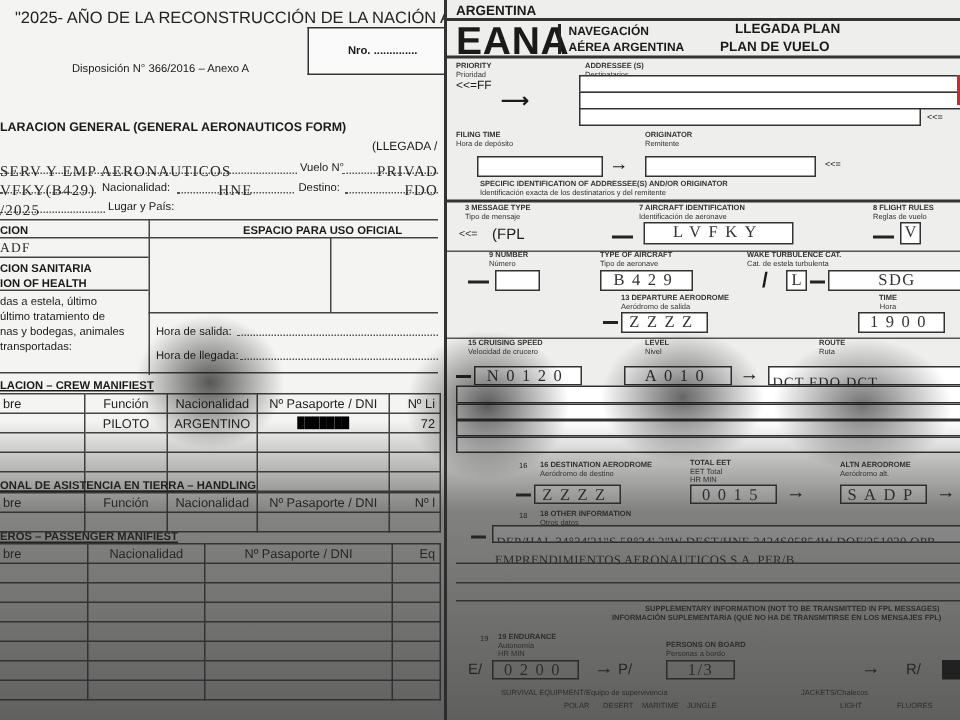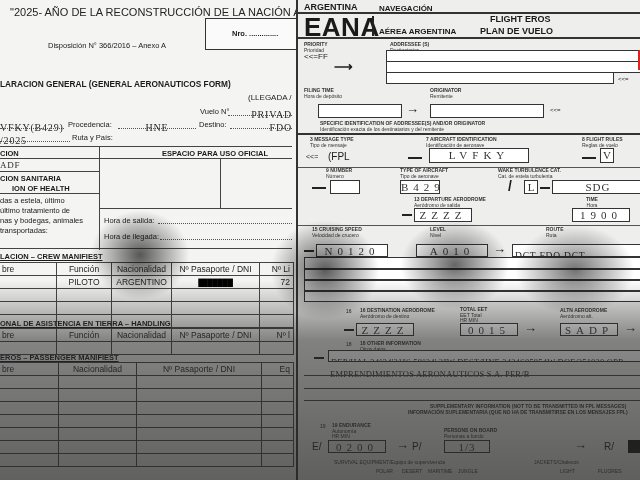--- a/index.html
+++ b/index.html
@@ -30,52 +30,55 @@
 <div id="left" class="page">
   <div class="abs" style="left:10px;top:6px;font-size:11px;color:#222">"2025- AÑO DE LA RECONSTRUCCIÓN DE LA NACIÓN ARGE</div>
   <div class="abs" style="left:205px;top:18px;width:95px;height:32px;border:1.3px solid #333;border-right:none;background:#fafafa">
     <span class="abs small bold" style="left:26px;top:10px">Nro. ..............</span>
   </div>
   <div class="abs" style="left:48px;top:41px;font-size:7.5px">Disposición N° 366/2016 – Anexo A</div>
 
   <div class="abs bold" style="left:0;top:79px;font-size:8.3px">LARACION GENERAL (GENERAL AERONAUTICOS FORM)</div>
   <div class="abs" style="left:248px;top:93px;font-size:8px">(LLEGADA /</div>
 
+  <div class="abs dots" style="left:0;top:104px;width:198px;height:12px">
+    <span class="typed">SERV Y EMP AERONAUTICOS</span>
+  </div>
   <span class="abs small" style="left:200px;top:107px">Vuelo N°</span>
   <div class="abs dots" style="left:228px;top:104px;width:64px;height:12px;text-align:right">
     <span class="typed">PRIVAD</span>
   </div>
 
   <div class="abs dots" style="left:0;top:117px;width:64px;height:12px">
     <span class="typed">VFKY(B429)</span>
   </div>
-  <span class="abs small" style="left:68px;top:120px">Procedencia:</span>
+  <span class="abs small" style="left:68px;top:120px">Nacionalidad:</span>
   <div class="abs dots" style="left:118px;top:117px;width:78px;height:12px;text-align:center">
     <span class="typed">HNE</span>
   </div>
   <span class="abs small" style="left:199px;top:120px">Destino:</span>
   <div class="abs dots" style="left:230px;top:117px;width:62px;height:12px;text-align:right">
     <span class="typed">FDO</span>
   </div>
 
   <div class="abs dots" style="left:0;top:130px;width:70px;height:12px">
     <span class="typed">/2025</span>
   </div>
-  <span class="abs small" style="left:72px;top:133px">Ruta y País:</span>
+  <span class="abs small" style="left:72px;top:133px">Lugar y País:</span>
 
   <div class="hline" style="left:0;top:146px;width:292px"></div>
   <div class="vline" style="left:99px;top:146px;height:104px"></div>
   <div class="vline" style="left:220px;top:158px;height:50px"></div>
   <div class="hline" style="left:0;top:158px;width:292px"></div>
   <span class="abs small bold" style="left:0;top:149px">CION</span>
   <span class="abs small bold" style="left:162px;top:149px">ESPACIO PARA USO OFICIAL</span>
   <span class="abs typed" style="left:0;top:160px;font-size:9px">ADF</span>
   <div class="hline" style="left:0;top:171px;width:99px"></div>
   <span class="abs small bold" style="left:0;top:174px">CION SANITARIA</span>
-  <span class="abs small bold" style="left:12px;top:184px">ION OF HEALTH</span>
+  <span class="abs small bold" style="left:0;top:184px">ION OF HEALTH</span>
   <div class="hline" style="left:0;top:193px;width:99px"></div>
   <span class="abs small" style="left:0;top:196px">das a estela, último</span>
   <span class="abs small" style="left:0;top:206px">último tratamiento de</span>
   <span class="abs small" style="left:0;top:216px">nas y bodegas, animales</span>
   <span class="abs small" style="left:0;top:226px">transportadas:</span>
   <div class="hline" style="left:99px;top:208px;width:193px"></div>
   <span class="abs small" style="left:104px;top:216px">Hora de salida:</span>
   <div class="abs dots" style="left:158px;top:214px;width:134px;height:10px"></div>
   <span class="abs small" style="left:104px;top:232px">Hora de llegada:</span>
   <div class="abs dots" style="left:160px;top:230px;width:132px;height:10px"></div>
@@ -195,23 +198,23 @@
         </tr>
   </tbody>
     </table>
 </div>
 
 <div id="right" class="page">
   <span class="abs bold" style="left:6px;top:2px;font-size:9px">ARGENTINA</span>
   <div class="abs" style="left:0;top:12px;width:344px;height:1.5px;background:#333"></div>
   <span class="abs bold" style="left:6px;top:12px;font-size:26px;letter-spacing:0.5px">EANA</span>
   <div class="abs" style="left:74px;top:16px;width:1.5px;height:20px;background:#222"></div>
-  <span class="abs bold" style="left:81px;top:4px;font-size:8px">NAVEGACIÓN</span>
+  <span class="abs bold" style="left:81px;top:16px;font-size:8px">NAVEGACIÓN</span>
   <span class="abs bold" style="left:81px;top:27px;font-size:8px">AÉREA ARGENTINA</span>
-  <span class="abs bold" style="left:192px;top:14px;font-size:9px">FLIGHT EROS</span>
+  <span class="abs bold" style="left:192px;top:14px;font-size:9px">LLEGADA PLAN</span>
   <span class="abs bold" style="left:182px;top:26px;font-size:9px">PLAN DE VUELO</span>
   <div class="abs" style="left:0;top:37px;width:344px;height:1.5px;background:#333"></div>
 
   <span class="abs tiny" style="left:6px;top:42px"><b>PRIORITY</b><br><span>Prioridad</span></span>
   <span class="abs tiny" style="left:92px;top:42px"><b>ADDRESSEE (S)</b><br><span>Destinatarios</span></span>
   <span class="abs" style="left:6px;top:52px;font-size:8px">&lt;&lt;=FF</span>
   <span class="arrow" style="left:36px;top:59px">⟶</span>
   <div class="box" style="left:88px;top:50px;width:262px;height:12px"></div>
   <div class="box" style="left:88px;top:61px;width:262px;height:12px"></div>
   <div class="box" style="left:88px;top:72px;width:228px;height:12px"></div>
@@ -235,21 +238,21 @@
   <div class="box fpval" style="left:131px;top:148px;width:100px;height:15px">LVFKY</div>
   <span class="abs tiny" style="left:284px;top:137px"><b>8 FLIGHT RULES</b><br><span>Reglas de vuelo</span></span>
   <div class="dash" style="left:284px;top:157px"></div>
   <div class="box fpval" style="left:302px;top:148px;width:14px;height:15px;letter-spacing:0">V</div>
   <div class="abs" style="left:0;top:167px;width:344px;height:1px;background:#555"></div>
 
   <span class="abs tiny" style="left:28px;top:168px"><b>9 NUMBER</b><br><span>Número</span></span>
   <div class="dash" style="left:14px;top:187px"></div>
   <div class="box fpval" style="left:32px;top:180px;width:30px;height:14px"></div>
   <span class="abs tiny" style="left:102px;top:168px"><b>TYPE OF AIRCRAFT</b><br><span>Tipo de aeronave</span></span>
-  <div class="box fpval" style="left:102px;top:180px;width:40px;height:14px">B429</div>
+  <div class="box fpval" style="left:102px;top:180px;width:62px;height:14px">B429</div>
   <span class="abs tiny" style="left:200px;top:168px"><b>WAKE TURBULENCE CAT.</b><br><span>Cat. de estela turbulenta</span></span>
   <span class="abs" style="left:210px;top:178px;font-size:14px;font-weight:bold">/</span>
   <div class="box fpval" style="left:226px;top:180px;width:14px;height:14px;letter-spacing:0">L</div>
   <div class="abs" style="left:242px;top:187px;width:10px;height:2px;background:#222"></div>
   <div class="box fpval" style="left:254px;top:180px;width:92px;height:14px;letter-spacing:1px">SDG</div>
 
   <span class="abs tiny" style="left:116px;top:197px"><b>13 DEPARTURE AERODROME</b><br><span>Aeródromo de salida</span></span>
   <div class="abs" style="left:104px;top:214px;width:10px;height:2px;background:#222"></div>
   <div class="box fpval" style="left:116px;top:208px;width:58px;height:14px">ZZZZ</div>
   <span class="abs tiny" style="left:288px;top:197px;text-align:center"><b>TIME</b><br><span>Hora</span></span>

